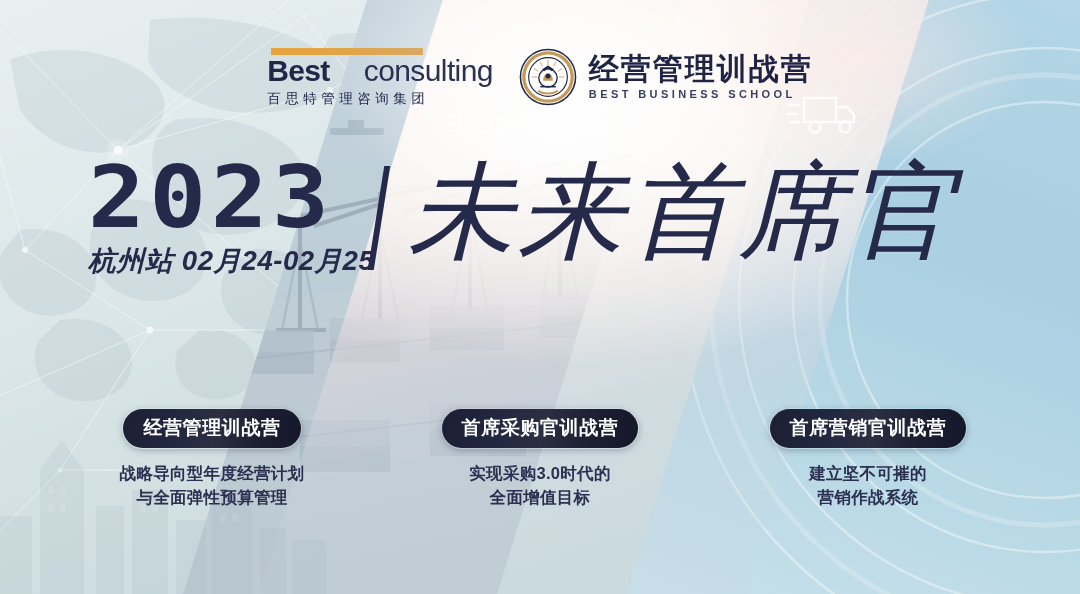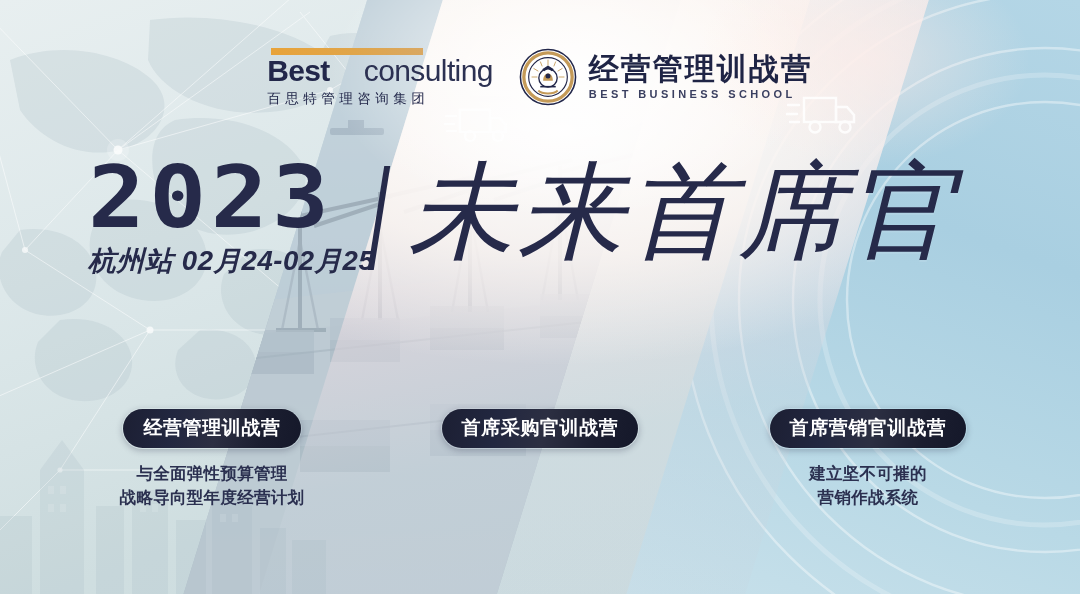--- a/index.html
+++ b/index.html
@@ -404,29 +404,33 @@
       <div class="maintitle">未来首席官</div>
     </div>
 
     <div class="badges">
 
       <div class="badge">
         <div class="pill">
           <span class="pill-text">经营管理训战营</span>
         </div>
         <div class="badge-desc">
+          <div>战略导向型年度经营计划</div>
           <div>与全面弹性预算管理</div>
-          <div>战略导向型年度经营计划</div>
         </div>
       </div>
 
       <div class="badge">
         <div class="pill">
           <span class="pill-text">首席采购官训战营</span>
         </div>
+        <div class="badge-desc">
+          <div>实现采购3.0时代的</div>
+          <div>全面增值目标</div>
+        </div>
       </div>
 
       <div class="badge">
         <div class="pill">
           <span class="pill-text">首席营销官训战营</span>
         </div>
         <div class="badge-desc">
           <div>建立坚不可摧的</div>
           <div>营销作战系统</div>
         </div>

